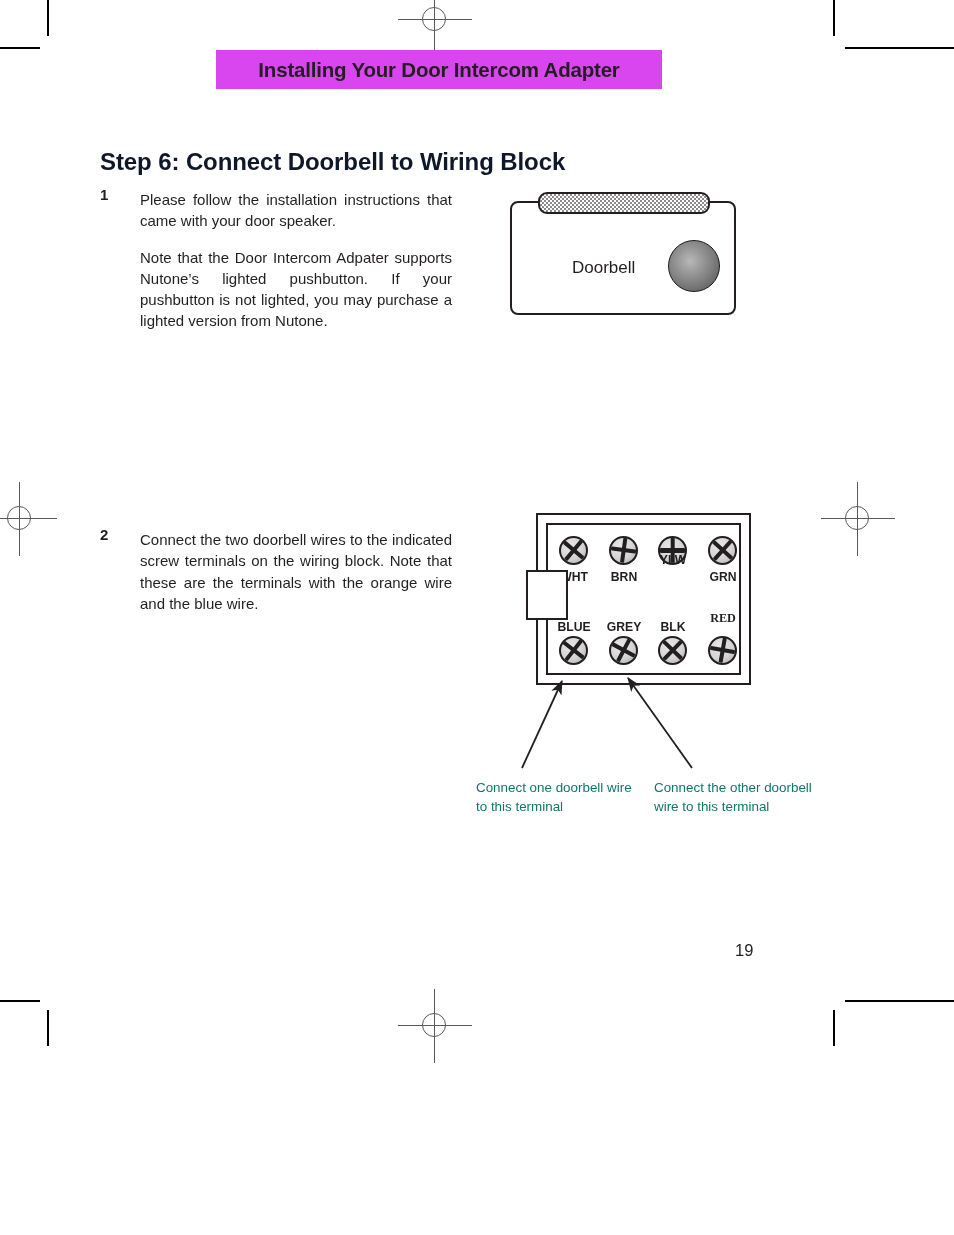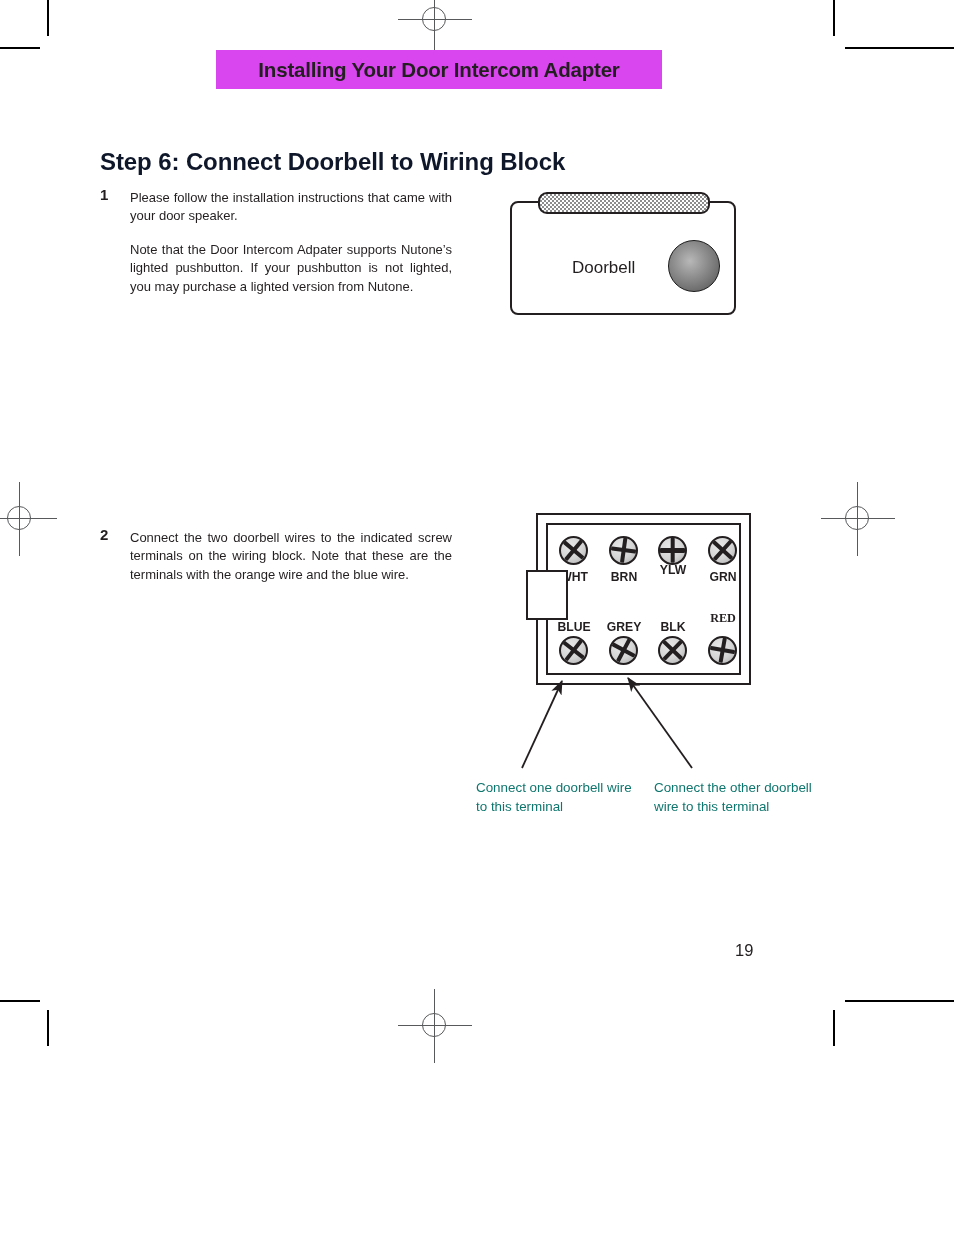--- a/index.html
+++ b/index.html
@@ -99,23 +99,23 @@
     font-size: 15px;
     font-weight: bold;
   }
   .sec-heading {
     margin-left: 28px;
     font-size: 15px;
     font-weight: bold;
     line-height: 1.42;
   }
   .sec-body {
-    margin-left: 30px;
+    margin-left: 40px;
     margin-top: 3px;
-    font-size: 13px;
+    font-size: 15px;
     line-height: 1.42;
     text-align: justify;
     text-justify: inter-word;
   }
   .sec-body p { margin: 0 0 15px 0; }
   .sec-body p:last-child { margin-bottom: 0; }
 
   
   .doorbell-fig {
     position: absolute;
@@ -345,21 +345,21 @@
     <div class="slot" style="transform:rotate(0deg);"></div>
     <div class="slot" style="transform:rotate(90deg);"></div>
   </div>
   <div class="screw" style="left:172px; top:23px;">
     <div class="slot" style="transform:rotate(42deg);"></div>
     <div class="slot" style="transform:rotate(132deg);"></div>
   </div>
 
   <div class="term-label" style="left:13px;  top:57px; width:50px;">WHT</div>
   <div class="term-label" style="left:63px;  top:57px; width:50px;">BRN</div>
-  <div class="term-label" style="left:112px; top:50px; width:50px;">YLW</div>
+  <div class="term-label" style="left:112px; top:40px; width:50px;">YLW</div>
   <div class="term-label" style="left:162px; top:57px; width:50px;">GRN</div>
 
   <div class="term-label" style="left:13px;  top:107px; width:50px;">BLUE</div>
   <div class="term-label" style="left:63px;  top:107px; width:50px;">GREY</div>
   <div class="term-label" style="left:112px; top:107px; width:50px;">BLK</div>
   <div class="term-label" style="left:162px; top:98px; width:50px;font-family:Liberation Serif, serif;">RED</div>
 
   <div class="screw" style="left:23px; top:123px;">
     <div class="slot" style="transform:rotate(38deg);"></div>
     <div class="slot" style="transform:rotate(128deg);"></div>

